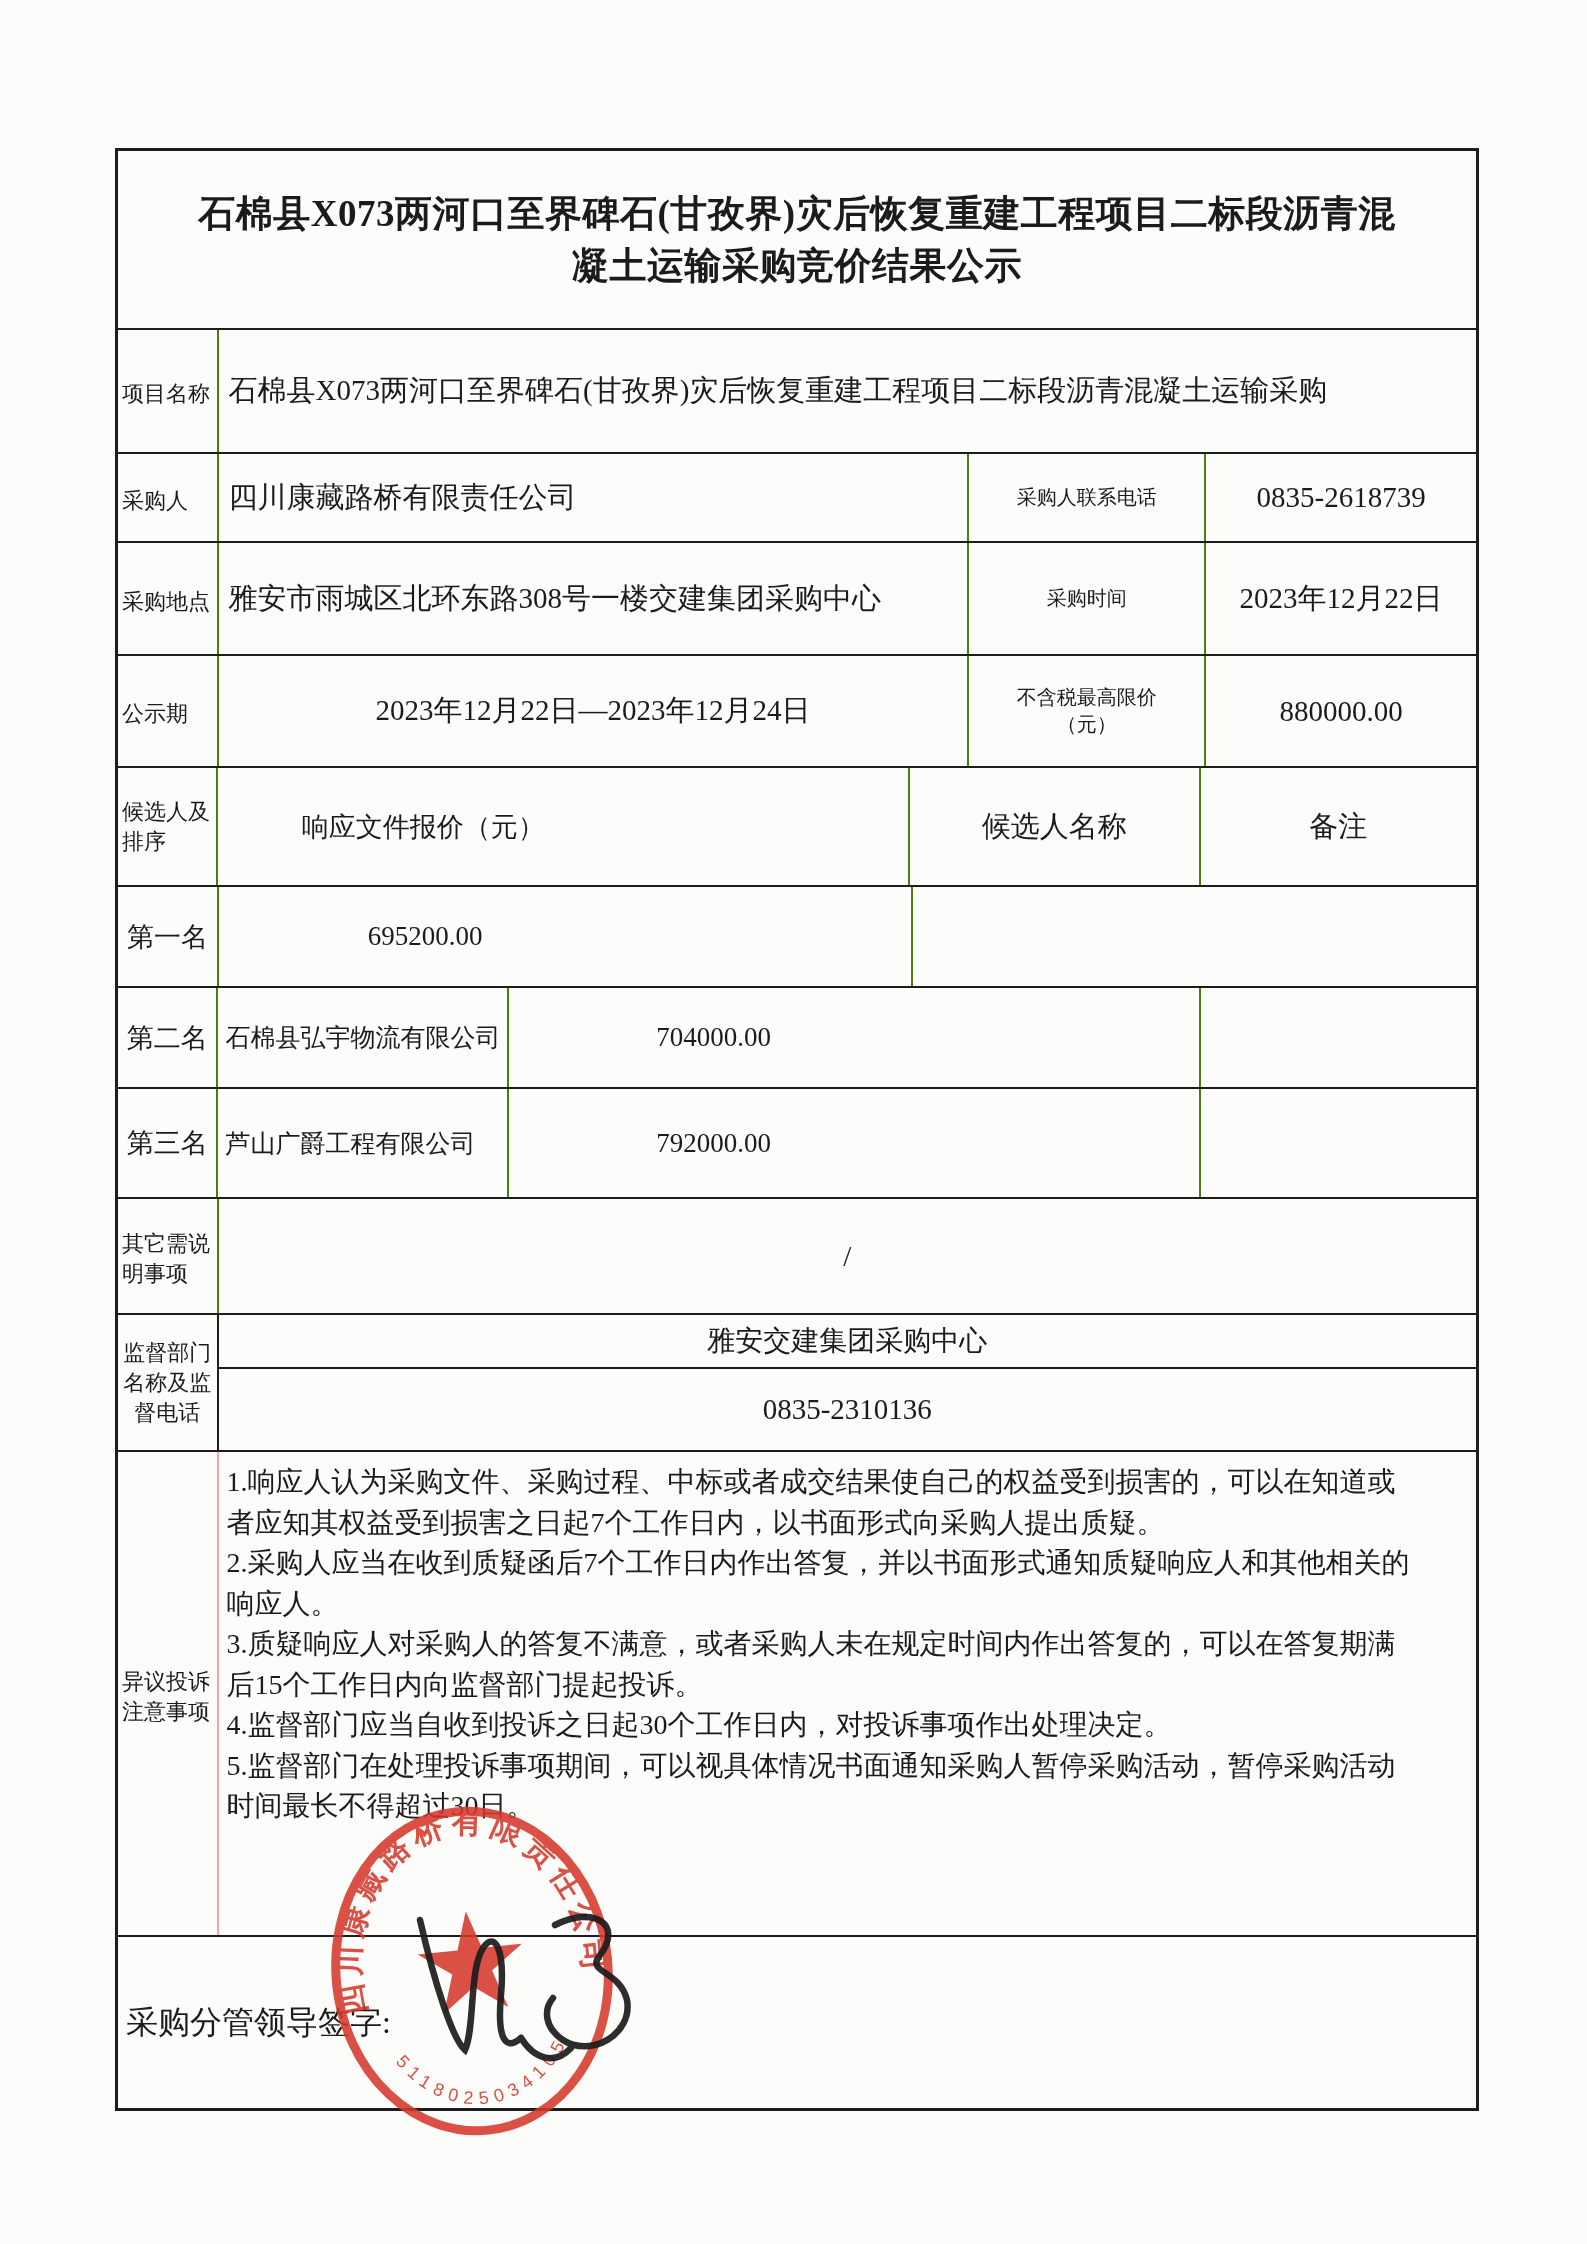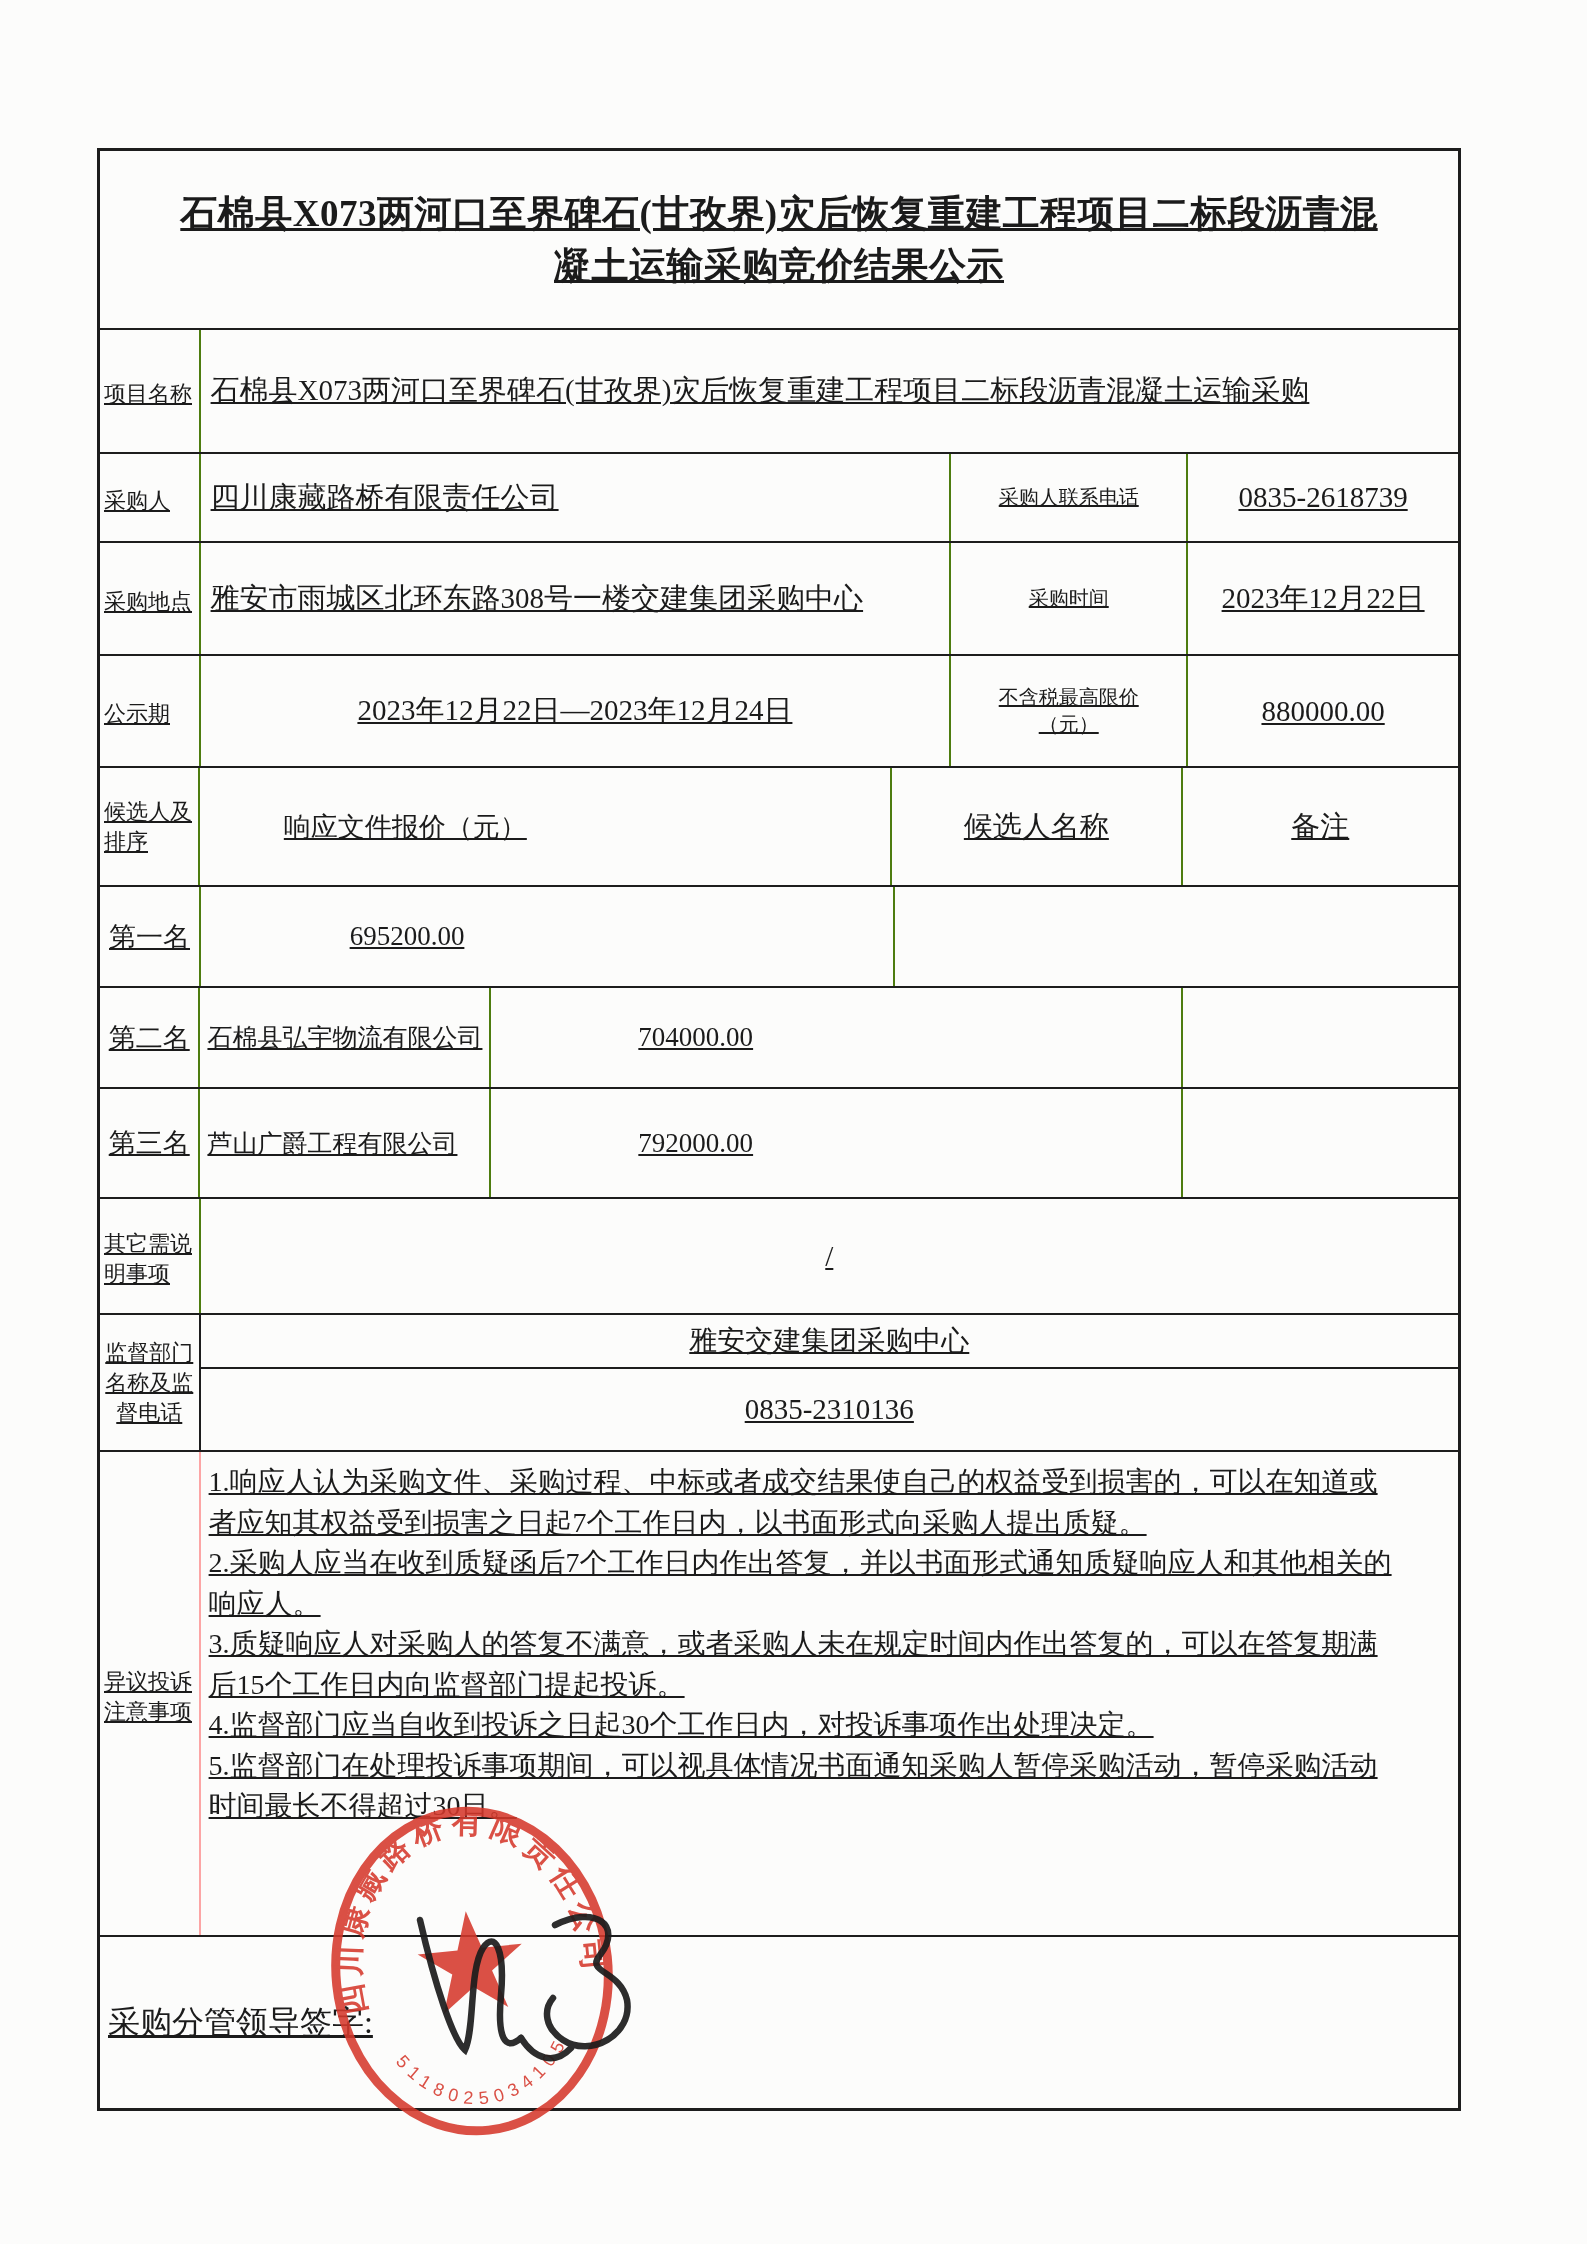--- a/index.html
+++ b/index.html
@@ -1,20 +1,20 @@
 <!DOCTYPE html>
 <html><head>
 <meta charset="utf-8">
 <style>
   * { margin: 0; padding: 0; box-sizing: border-box; }
   html, body { width: 1587px; height: 2244px; background: #fbfbfa; overflow: hidden; }
   body { font-family: "Liberation Serif", "DejaVu Serif", serif; color: #1b1b1b; }
   #page { position: relative; width: 1587px; height: 2244px; background: #fcfcfb; }
 
-  #doc-table { position: absolute; left: 97px; top: 148px; width: 1364px; border: 3px solid #1d1d1d; background: transparent; text-decoration: underline; }
+  #doc-table { position: absolute; left: 115px; top: 148px; width: 1364px; border: 3px solid #1d1d1d; background: transparent; }
   .row { display: flex; border-top: 2px solid #1d1d1d; }
   .row:first-child { border-top: none; }
   .cell { border-left: 2px solid #4d7c0f; display: flex; align-items: center; overflow: hidden; }
   .cell:first-child { border-left: none; }
 
   .label-cell { width: 99px; font-size: 22px; padding: 8px 2px 2px 4px; line-height: 30px; }
   .label-center { justify-content: center; text-align: center; padding: 2px; }
   .v { font-size: 29px; }
   .pad-l { padding-left: 10px; }
   .ctr { justify-content: center; text-align: center; }

